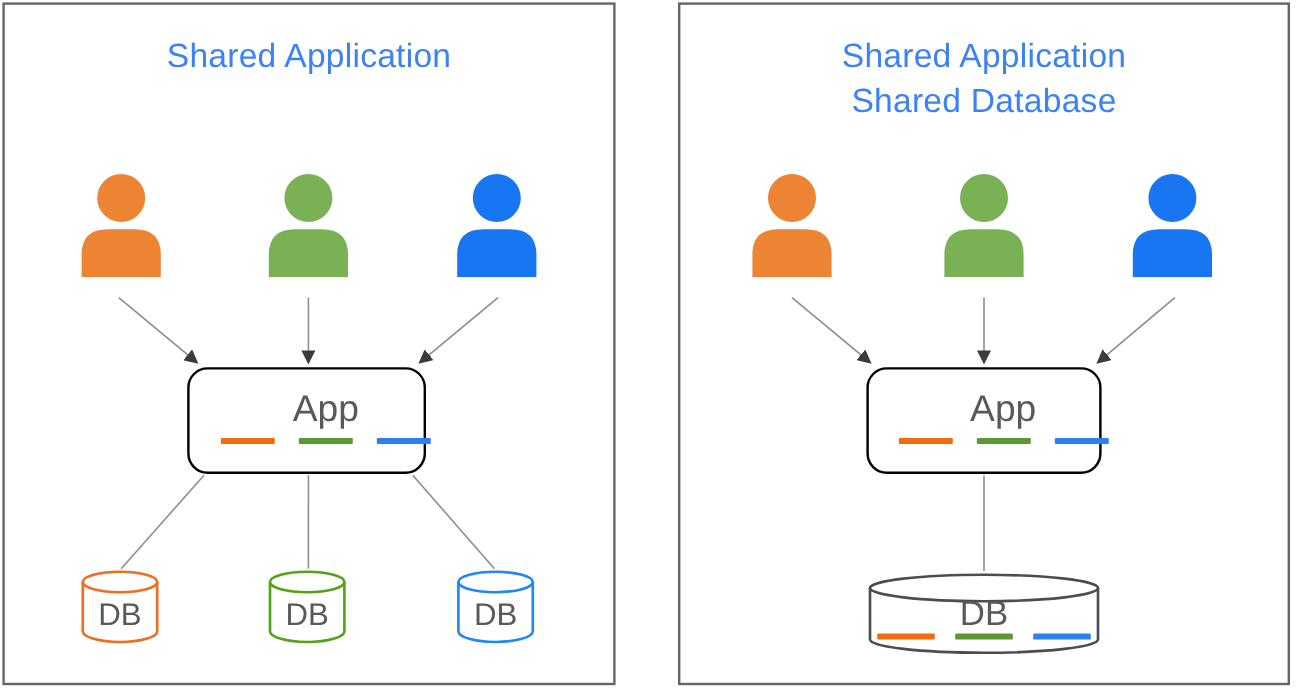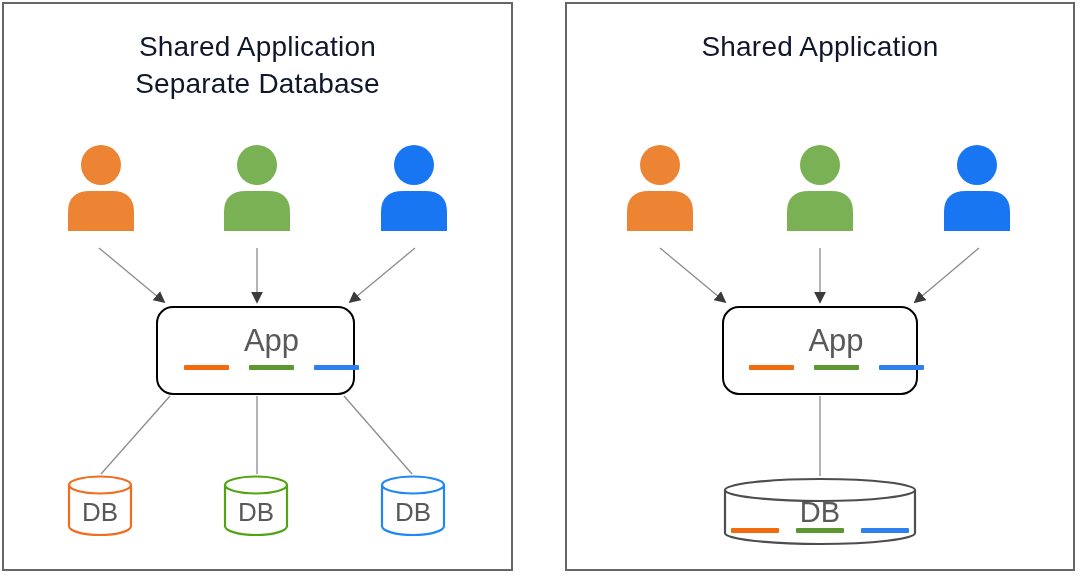--- a/index.html
+++ b/index.html
@@ -23,21 +23,21 @@
   #panel-right { left: 565px; width: 506px; }
 
   .panel-title {
     position: absolute;
     top: 24px;
     left: 0;
     width: 100%;
     text-align: center;
     font-size: 28px;
     line-height: 37px;
-    color: #0f172a;
+    color: #3b82f6;
     letter-spacing: 0.2px;
   }
 
   .person {
     position: absolute;
     width: 76px;
     height: 86px;
     top: 141px;
   }
   .person svg { display: block; width: 100%; height: 100%; }
@@ -127,21 +127,20 @@
   #connector-overlay line { fill: none; stroke-width: 1.3; }
 </style>
 </head>
 <body>
 
 <div id="stage">
 
   <div class="panel" id="panel-left" style="border-color: rgb(102, 102, 102);">
     <div class="panel-title">
       <div>Shared Application</div>
-      <div>Separate Database</div>
     </div>
 
     <div class="person" style="left:59px">
       <svg viewBox="0 0 76 86">
         <circle cx="38" cy="20" r="20" fill="#EC8434"></circle>
         <path d="M5,86 L5,67 Q5,46 27,46 L49,46 Q71,46 71,67 L71,86 Z" fill="#EC8434"></path>
       </svg>
     </div>
     <div class="person" style="left:215px">
       <svg viewBox="0 0 76 86">
@@ -184,20 +183,21 @@
         <path d="M2,10 L2,51 A31,9 0 0 0 64,51 L64,10" fill="#ffffff" stroke-width="2.2" stroke="#1F87F7"></path>
         <ellipse cx="33" cy="10" rx="31" ry="8.5" fill="#ffffff" stroke-width="2.2" stroke="#1F87F7"></ellipse>
       </svg>
       <div class="db-label">DB</div>
     </div>
   </div>
 
   <div class="panel" id="panel-right" style="border-color: rgb(102, 102, 102);">
     <div class="panel-title">
       <div>Shared Application</div>
+      <div>Shared Database</div>
     </div>
 
     <div class="person" style="left:55px">
       <svg viewBox="0 0 76 86">
         <circle cx="38" cy="20" r="20" fill="#EC8434"></circle>
         <path d="M5,86 L5,67 Q5,46 27,46 L49,46 Q71,46 71,67 L71,86 Z" fill="#EC8434"></path>
       </svg>
     </div>
     <div class="person" style="left:215px">
       <svg viewBox="0 0 76 86">

